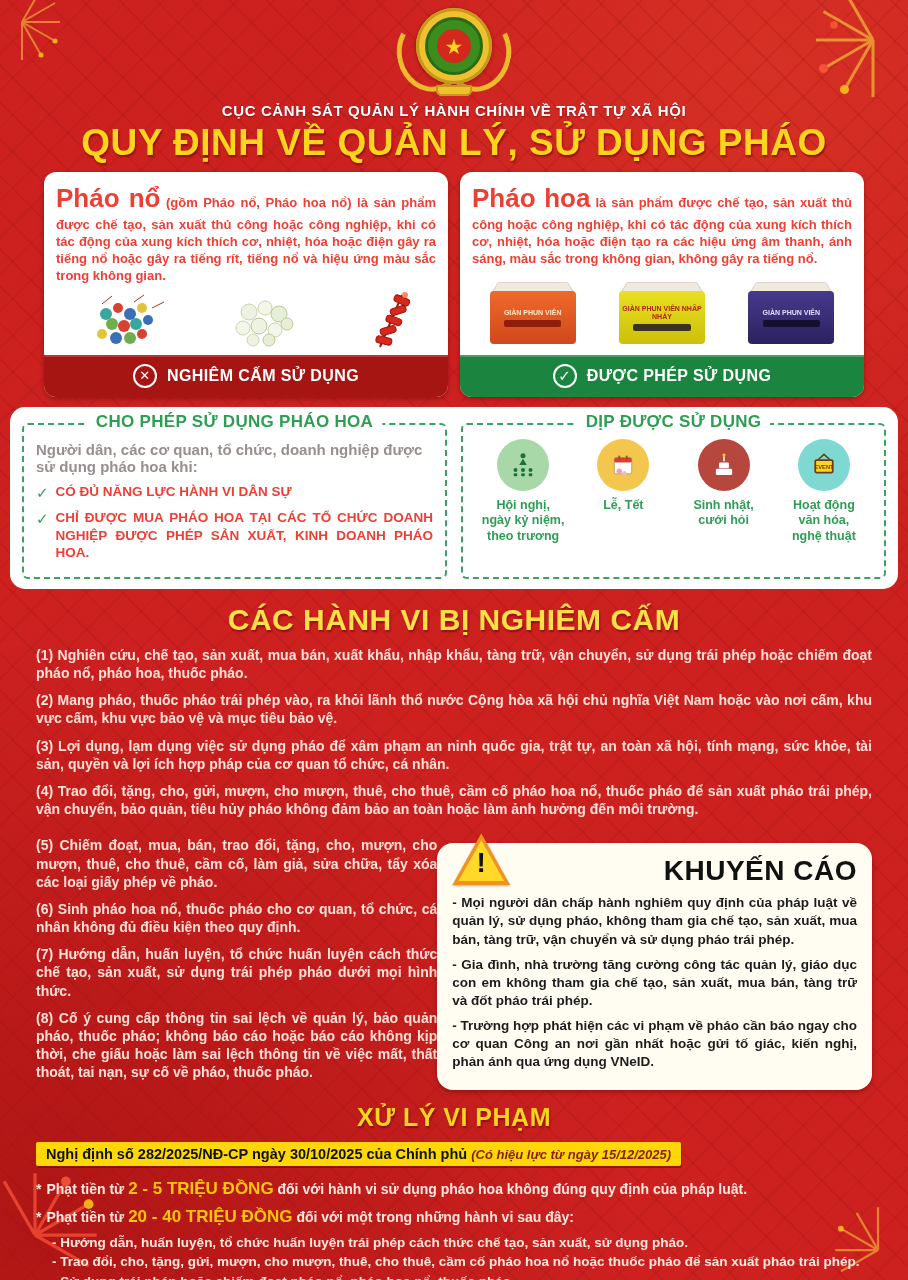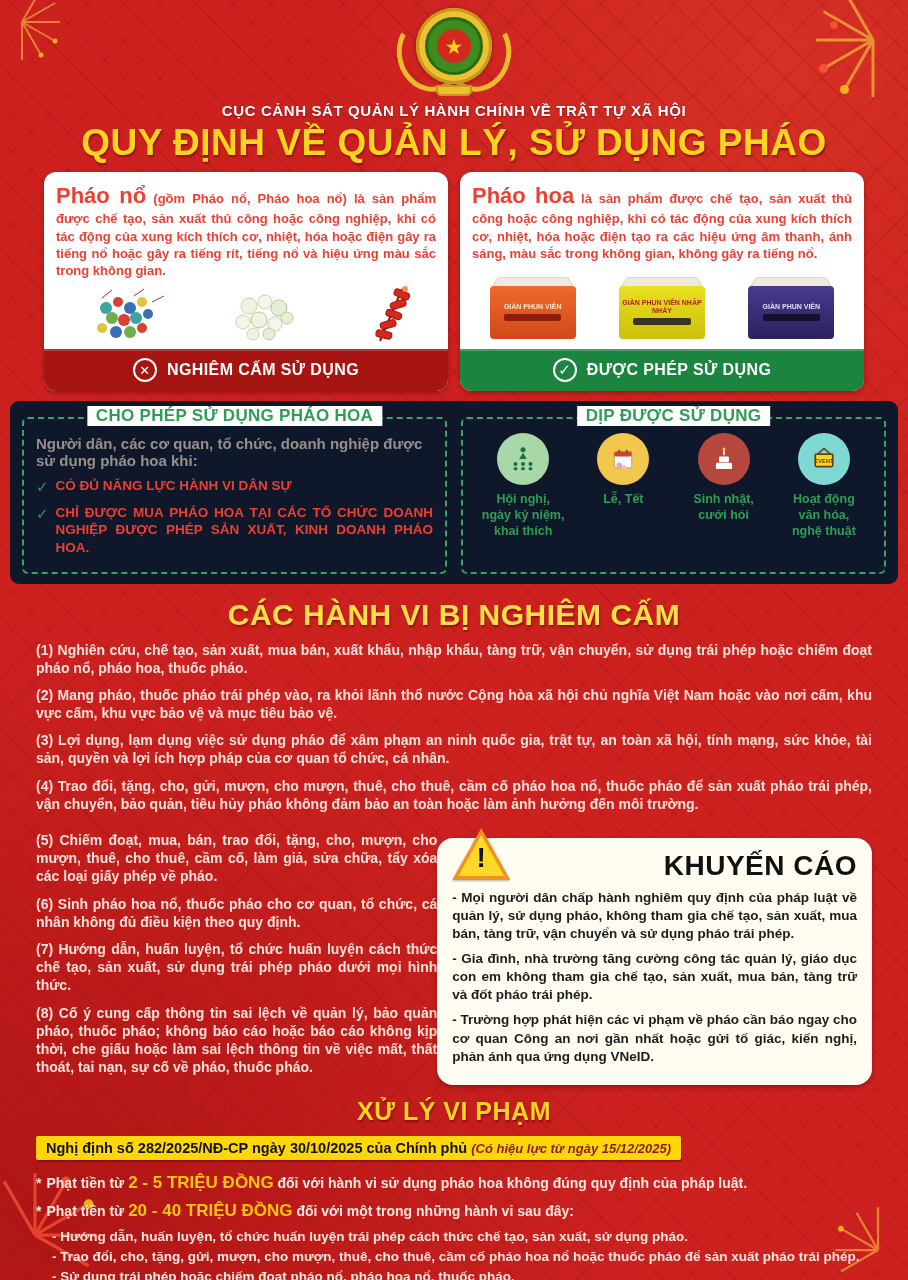--- a/index.html
+++ b/index.html
@@ -35,21 +35,21 @@
   .agency{ text-align:center; color:#fff; font-weight:700; font-size:15px; letter-spacing:.6px; margin-top:6px;
     text-shadow:0 1px 2px rgba(100,0,0,.6);}
   .title{ text-align:center; color:#ffd41c; font-weight:800; font-size:37px; letter-spacing:.5px; margin-top:3px;
     text-shadow:1px 2px 2px rgba(110,0,0,.65);}
 
   
   .def-row{ display:flex; gap:12px; padding:8px 44px 0; }
   .def-box{ flex:1; background:#fff; border-radius:12px; overflow:hidden; display:flex; flex-direction:column;
     box-shadow:0 2px 5px rgba(90,0,0,.45);}
   .def-text{ padding:9px 12px 4px; color:#ee3f33; font-weight:700; font-size:13px; line-height:1.33; text-align:justify;}
-  .def-term{ font-size:22px; font-weight:800; }
+  .def-term{ font-size:26px; font-weight:800; }
   .def-images{ flex:1; display:flex; align-items:center; justify-content:space-around; padding:2px 8px 4px; min-height:62px;}
   .def-banner{ height:42px; display:flex; align-items:center; justify-content:center; gap:10px;
     color:#fff; font-weight:800; font-size:16px; letter-spacing:.4px;}
   .banner-red{ background:#a61511; box-shadow:inset 0 2px 0 rgba(255,255,255,.15);}
   .banner-green{ background:#1b8540; box-shadow:inset 0 2px 0 rgba(255,255,255,.2);}
   .ban-icon{ width:24px; height:24px; border:2.5px solid #fff; border-radius:50%;
     display:flex; align-items:center; justify-content:center; font-size:14px; font-weight:800; color:#fff;}
   .ban-icon.prohibit::before{ content:"✕"; font-size:13px; }
   .ban-icon.allow::before{ content:"✓"; font-size:15px; }
 
@@ -58,21 +58,21 @@
     transform:perspective(70px) rotateX(48deg); border-radius:2px; box-shadow:inset 0 0 0 1px #d8d0c2;}
   .cube-front{ position:absolute; left:3px; top:13px; width:86px; height:53px; border-radius:4px;
     display:flex; flex-direction:column; align-items:center; justify-content:center; gap:3px; padding:2px;}
   .cube-front .lbl{ font-size:7px; font-weight:800; text-align:center; line-height:1.15; text-transform:uppercase;}
   .cube-front .bar{ width:70%; height:7px; border-radius:2px; }
   .cube.orange .cube-front{ background:linear-gradient(#ef6a2c,#d1481a); } .cube.orange .lbl{ color:#fde8c8;} .cube.orange .bar{ background:#8f1d0c;}
   .cube.yellow .cube-front{ background:linear-gradient(#e9e020,#ccc00a); } .cube.yellow .lbl{ color:#b02314;} .cube.yellow .bar{ background:#3a3320;}
   .cube.purple .cube-front{ background:linear-gradient(#473a8c,#2c2160); } .cube.purple .lbl{ color:#e4d9ff;} .cube.purple .bar{ background:#14102e;}
 
   
-  .white-strip{ margin:10px 10px 0; background:#0f172a; border-radius:9px; padding:16px 12px 10px;
+  .white-strip{ margin:10px 10px 0; background:#ffffff; border-radius:15px; padding:16px 12px 10px;
     display:flex; gap:14px; }
   .dash-box{ flex:1; border:2px dashed #3aa361; border-radius:6px; position:relative; padding:14px 10px 8px; }
   .dash-title{ position:absolute; top:-13px; left:50%; transform:translateX(-50%); background:#fff;
     color:#2f9e55; font-weight:800; font-size:17px; padding:0 9px; white-space:nowrap; letter-spacing:.3px;}
   .allowed-intro{ color:#97908a; font-weight:600; font-size:15px; margin:2px 2px 8px; }
   .allowed-item{ display:flex; gap:7px; margin:7px 2px; color:#ee3f33; font-weight:800; font-size:13.5px;
     line-height:1.3; text-align:justify;}
   .allowed-item .chk{ color:#2f9e55; font-size:15px; flex:0 0 auto; }
   .occ-grid{ display:flex; justify-content:space-between; gap:4px; padding:0 2px; }
   .occ{ flex:1; display:flex; flex-direction:column; align-items:center; gap:7px; }
@@ -295,21 +295,21 @@
               <circle cx="6" cy="16" r="1.6"></circle>
                 <circle cx="12" cy="16" r="1.6"></circle>
                 <circle cx="18" cy="16" r="1.6"></circle>
               <rect x="4.5" y="18.5" width="3" height="2.5" rx="1"></rect>
                 <rect x="10.5" y="18.5" width="3" height="2.5" rx="1"></rect>
                 <rect x="16.5" y="18.5" width="3" height="2.5" rx="1"></rect>
             </svg>
           </div>
           <div class="occ-label">Hội nghị,
 ngày kỷ niệm,
-khai thích</div>
+theo trương</div>
         </div>
         <div class="occ">
           <div class="occ-circle" style="background:#f3c64e">
             <svg width="30" height="30" viewBox="0 0 24 24">
               <rect x="5" y="6" width="14" height="13" rx="1.5" fill="#fff" stroke="#c9b073"></rect>
               <rect x="5" y="6" width="14" height="4" rx="1.5" fill="#d8402f"></rect>
               <line x1="9" y1="4.5" x2="9" y2="8" stroke="#7a5c20" stroke-width="1.4"></line>
                 <line x1="15" y1="4.5" x2="15" y2="8" stroke="#7a5c20" stroke-width="1.4"></line>
               <circle cx="9" cy="17" r="2.2" fill="#f0a0b8"></circle>
                 <circle cx="13" cy="18.5" r="1.8" fill="#f4b9c9"></circle>

